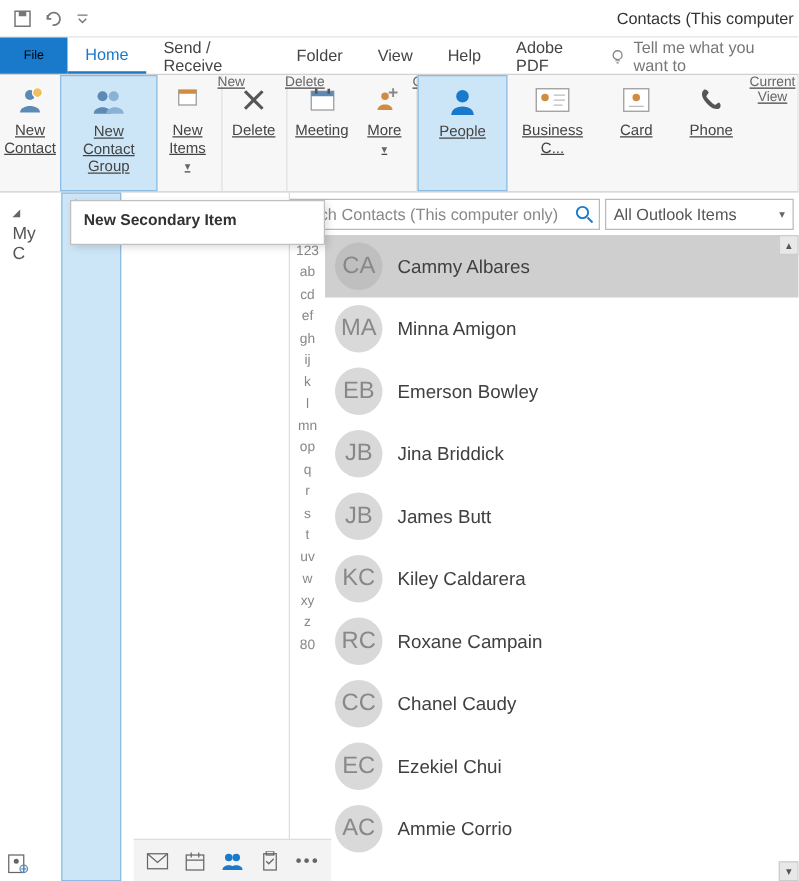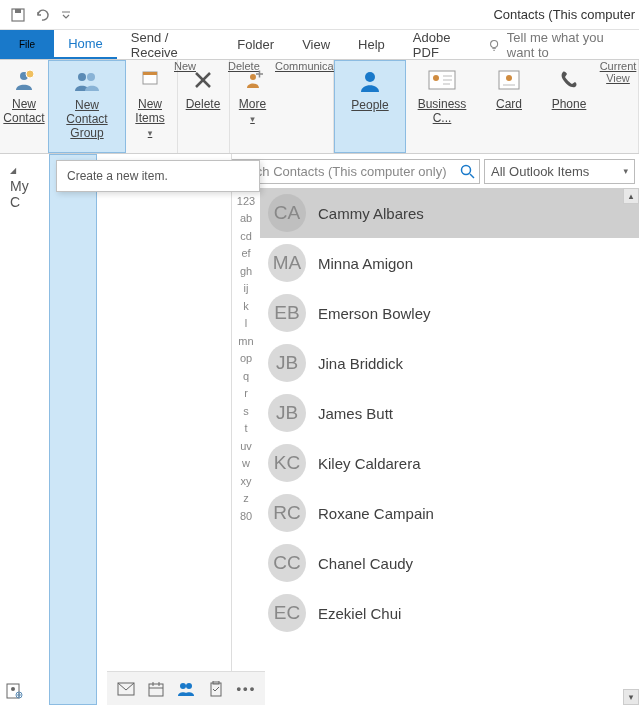--- a/index.html
+++ b/index.html
@@ -165,20 +165,31 @@
             </svg>
         </div>
         <span>Delete</span>
       </div>
     </div>
     <div class="group-label">Delete</div>
   </div>
 
   <div class="group" style="width:104px">
     <div class="group-row">
+      <div class="rbtn" style="width:55px">
+        <div class="icon-slot">
+          <svg width="24" height="24" viewBox="0 0 24 24">
+              <rect x="3" y="5" width="18" height="15" fill="#fff" stroke="#999"></rect>
+              <rect x="3" y="5" width="18" height="4" fill="#5b8bb5"></rect>
+              <line x1="7" y1="3" x2="7" y2="7" stroke="#555" stroke-width="2"></line>
+              <line x1="17" y1="3" x2="17" y2="7" stroke="#555" stroke-width="2"></line>
+            </svg>
+        </div>
+        <span>Meeting</span>
+      </div>
       <div class="rbtn" style="width:45px">
         <div class="icon-slot">
           <svg width="24" height="24" viewBox="0 0 24 24">
               <circle cx="12" cy="9" r="3" fill="#d08c40"></circle>
               <path d="M6 20 C6 14 18 14 18 20 Z" fill="#d08c40"></path>
               <path d="M15 6 L22 6 M18.5 2.5 L18.5 9.5" stroke="#888" stroke-width="1.5"></path>
             </svg>
         </div>
         <span><span>More</span><br><span class="caret">▾</span></span>
       </div>
@@ -355,20 +366,24 @@
             <div class="cname">Roxane Campain</div>
           </div>
           <div class="contact-row">
             <div class="avatar">CC</div>
             <div class="cname">Chanel Caudy</div>
           </div>
           <div class="contact-row">
             <div class="avatar">EC</div>
             <div class="cname">Ezekiel Chui</div>
           </div>
+          <div class="contact-row">
+            <div class="avatar">AC</div>
+            <div class="cname">Ammie Corrio</div>
+          </div>
         </div>
     </div>
   </div>
 </div>
 
 <div class="tooltip">
-  <div class="tt-body">Create a new item.</div>
+  <div class="tt-title">New Secondary Item</div>
 </div>
 
 </body></html>

